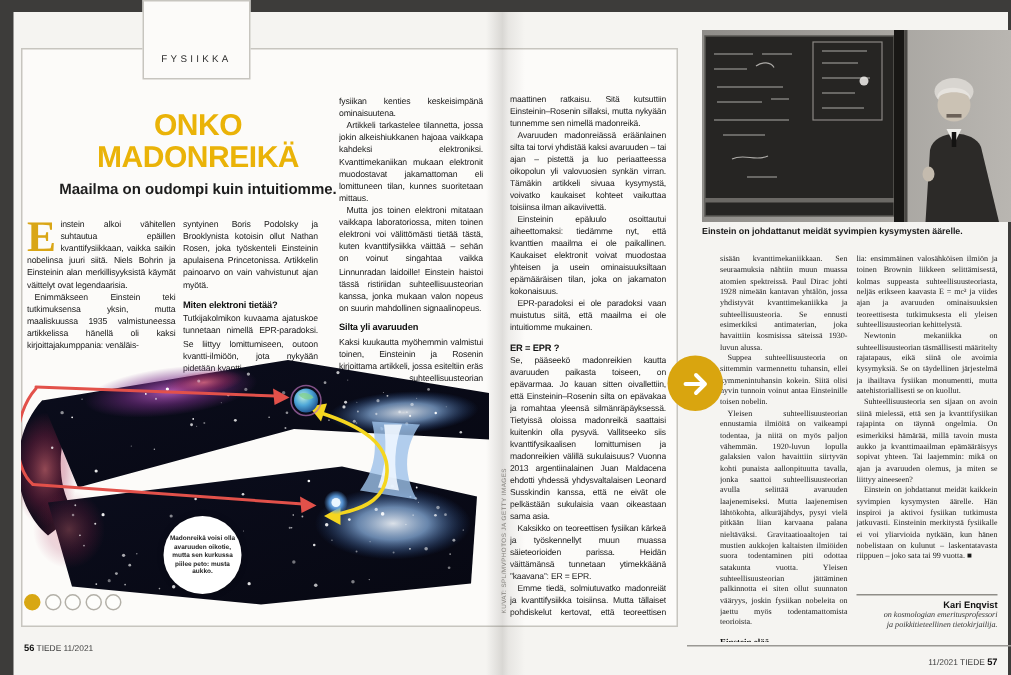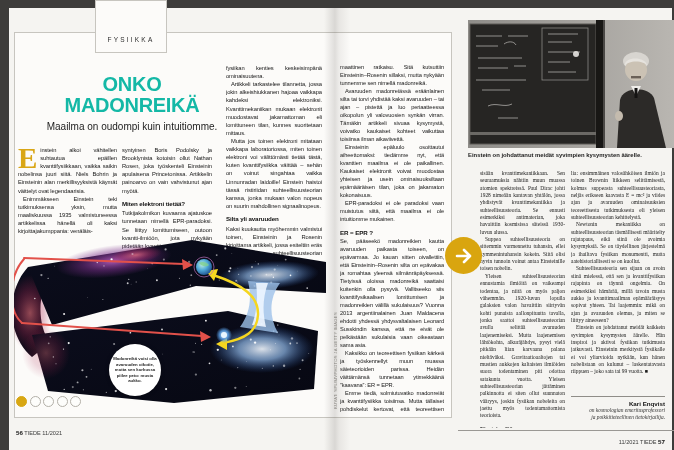--- a/index.html
+++ b/index.html
@@ -8,23 +8,23 @@
   .sheet{position:absolute;left:9px;top:8px;right:2px;bottom:0;background:#f5f4f1;}
   .article-box{position:absolute;left:14px;top:32px;width:438px;height:386px;
        border:1px solid #c7c5bf;background:#fcfbf9;box-sizing:border-box;}
   .gutter{position:absolute;left:324px;top:8px;width:26px;bottom:0;pointer-events:none;
        background:linear-gradient(90deg,rgba(0,0,0,0) 0%,rgba(70,65,60,.16) 42%,rgba(110,105,100,.10) 58%,rgba(0,0,0,0) 100%);z-index:40;}
   .tab{position:absolute;left:95px;top:0;width:72px;height:53px;background:#fcfbf9;
        border:1px solid #c7c5bf;box-sizing:border-box;display:flex;align-items:flex-end;
        justify-content:center;padding-bottom:9px;z-index:5;}
   .tab span{font-size:6.5px;letter-spacing:2.2px;color:#2e2e2e;}
   .title{position:absolute;left:37px;top:74px;width:190px;text-align:center;
-       font-weight:bold;font-size:20px;line-height:1.06;color:#14b8a6;letter-spacing:-0.3px;}
+       font-weight:bold;font-size:20px;line-height:1.06;color:#eab308;letter-spacing:-0.3px;}
   .subtitle{position:absolute;left:27px;top:121px;width:210px;text-align:center;
-       font-size:10px;color:#1d1d1d;}
+       font-size:10px;color:#1d1d1d;font-weight:bold;}
   .col{position:absolute;font-size:5.8px;line-height:1.4;color:#191919;
        text-align:justify;letter-spacing:-0.1px;}
   .col .bp{margin:0;text-indent:5px;}
   .col .bp.ni{text-indent:0;}
   .colhead{margin:5px 0 1px 0;font-weight:bold;font-size:6.2px;text-align:left;
        font-family:"Liberation Sans",sans-serif;color:#111;}
   .cap{float:left;font-family:"Liberation Serif",serif;font-weight:bold;
        font-size:29px;line-height:23px;color:#d9a616;margin:1px 3px 0 0;}
   #col1{left:18px;top:146px;width:99px;}
   #col2{left:122px;top:146px;width:90px;}

